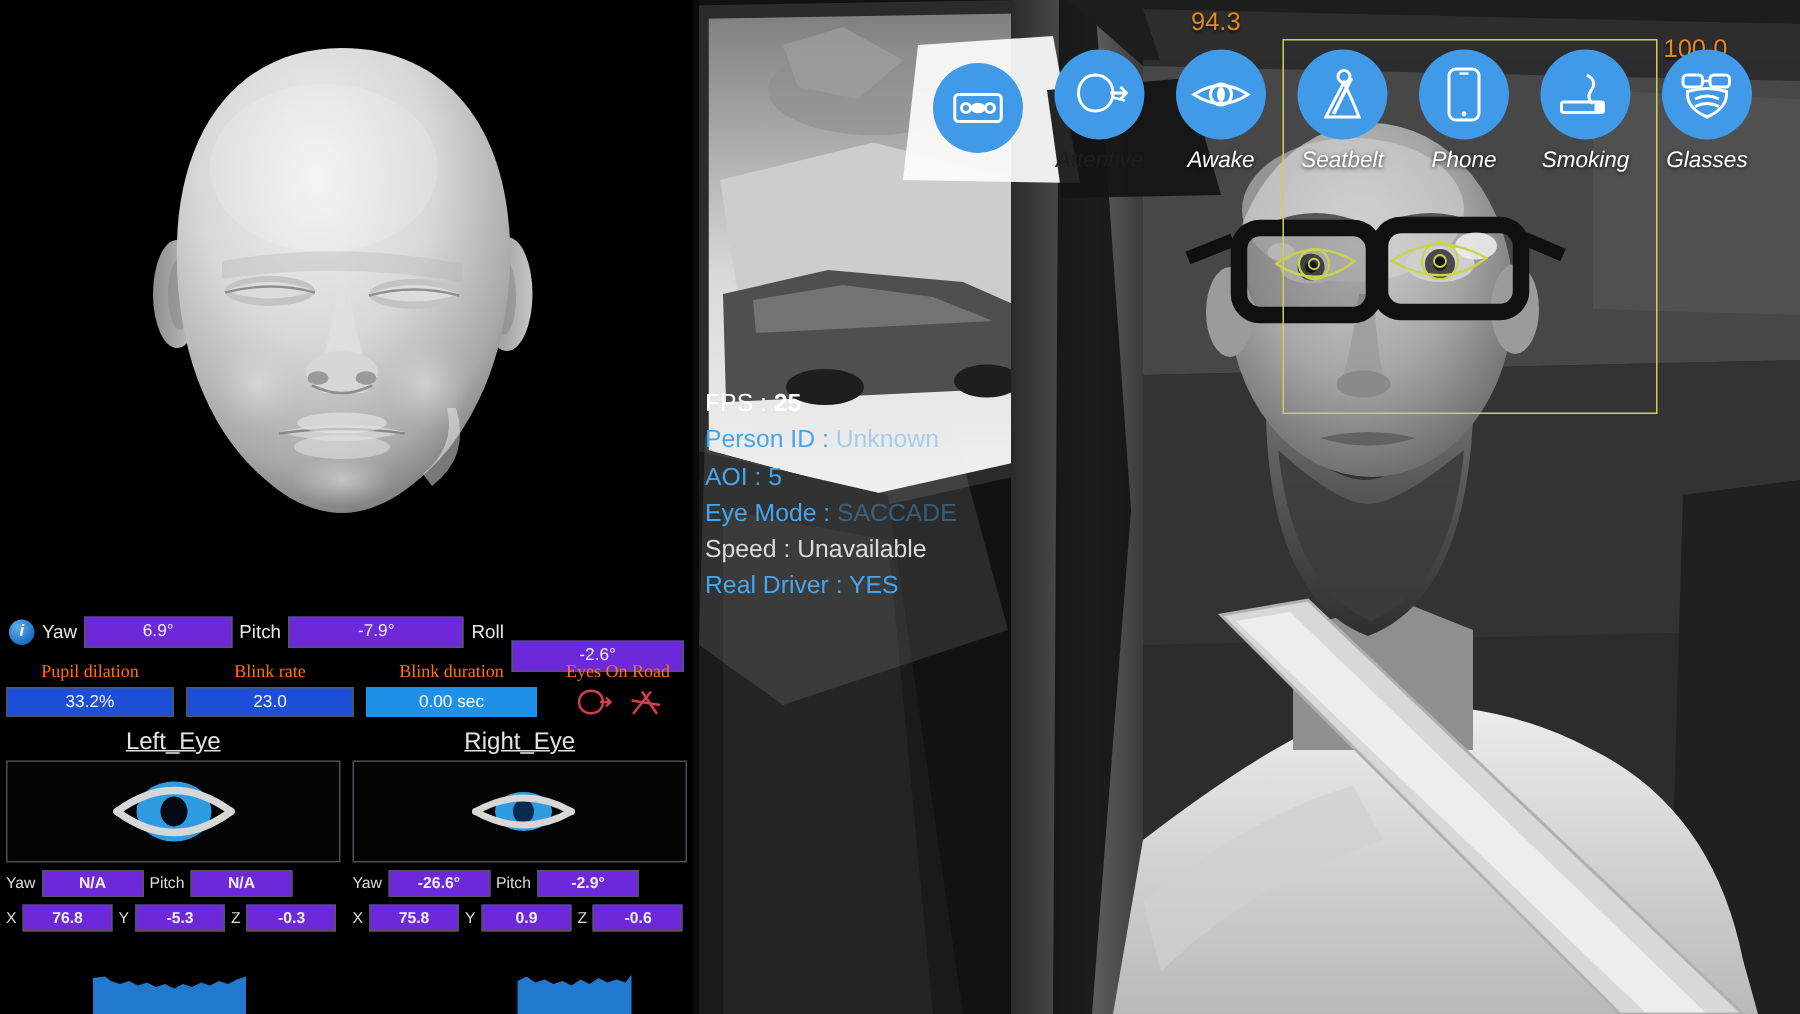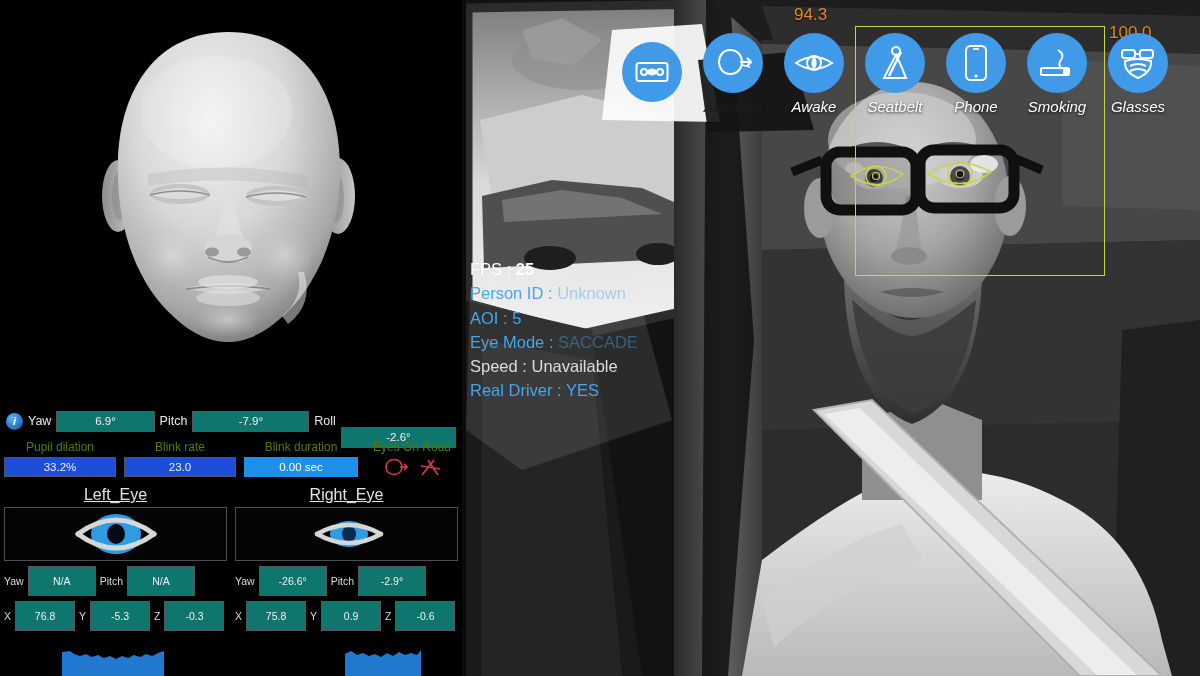--- a/index.html
+++ b/index.html
@@ -33,35 +33,35 @@
   }
   .info-dot{
     width:17px;height:17px;border-radius:50%;
     background:radial-gradient(circle at 35% 30%, #5fb0ef 0%, #1f6fc4 70%, #14518f 100%);
     display:flex;align-items:center;justify-content:center;
     font-size:11px; font-style:italic; font-weight:bold; color:#fff;
     flex:0 0 17px;
   }
   .pose-label{ font-size:12.5px; color:#e8e8e8; white-space:nowrap; }
   .field{
-    border:1px solid #53565c; background:#0f766e;
+    border:1px solid #53565c; background:#6d28d9;
     height:21px; display:flex; align-items:center; justify-content:center;
     font-size:11.5px; color:#f0f0f0; text-align:left;
   }
   #f-yaw   { width:104px; }
   #f-pitch { width:124px; }
   #f-roll  { width:122px;margin-top:32px; }
 
   
   #metrics{
     position:absolute; left:0; top:440px; width:462px; height:42px;
     display:flex; padding:0 4px; gap:8px;
   }
   .metric{ display:flex; flex-direction:column; align-items:center; gap:3px; }
-  .metric-title{ font-size:12px; color:#4d7c0f; white-space:nowrap; }
+  .metric-title{ font-size:12px; color:#f97316; white-space:nowrap;font-family:Liberation Serif, serif; }
   .metric-field{
     border:1px solid #53565c; background:#1d4ed8; height:20px;
     display:flex;align-items:center;justify-content:center;
     font-size:11.5px;color:#f2f2f2;
   }
   #m-pupil  .metric-field{ width:112px; }
   #m-blinkr .metric-field{ width:112px; }
   #m-blinkd .metric-field{ width:114px; background:#1e90e8; border-color:#1e90e8; color:#fff; }
   #m-eyes{ width:96px; }
   #eyes-icons{ display:flex; align-items:center; justify-content:center; gap:10px; height:20px; }
@@ -75,21 +75,21 @@
   .eye-title{
     font-size:16px; color:#e4e4e4; text-align:center;
     text-decoration:underline; margin-bottom:3px;
   }
   .eye-box{
     border:1px solid #4b4e54; background:#040404; height:68px;
     display:flex; align-items:center; justify-content:center;
   }
   .eye-row{ display:flex; align-items:center; gap:4px; margin-top:5px; }
   .eye-row .lbl{ font-size:10.5px; color:#dcdcdc; }
-  .eye-row .field{ height:30px; font-size:10.5px; }
+  .eye-row .field{ height:18px; font-size:10.5px;font-weight:bold; }
   .yp-field{ width:68px; }
   .xyz-field{ width:60px; }
 
   
   #waveforms{
     position:absolute; left:0; top:640px; width:462px; height:36px;
     display:flex; gap:8px; padding:0 4px; align-items:flex-end;
   }
   .wave{ flex:1; height:36px; position:relative; }
   .wave svg{ position:absolute; bottom:0; left:0; }

